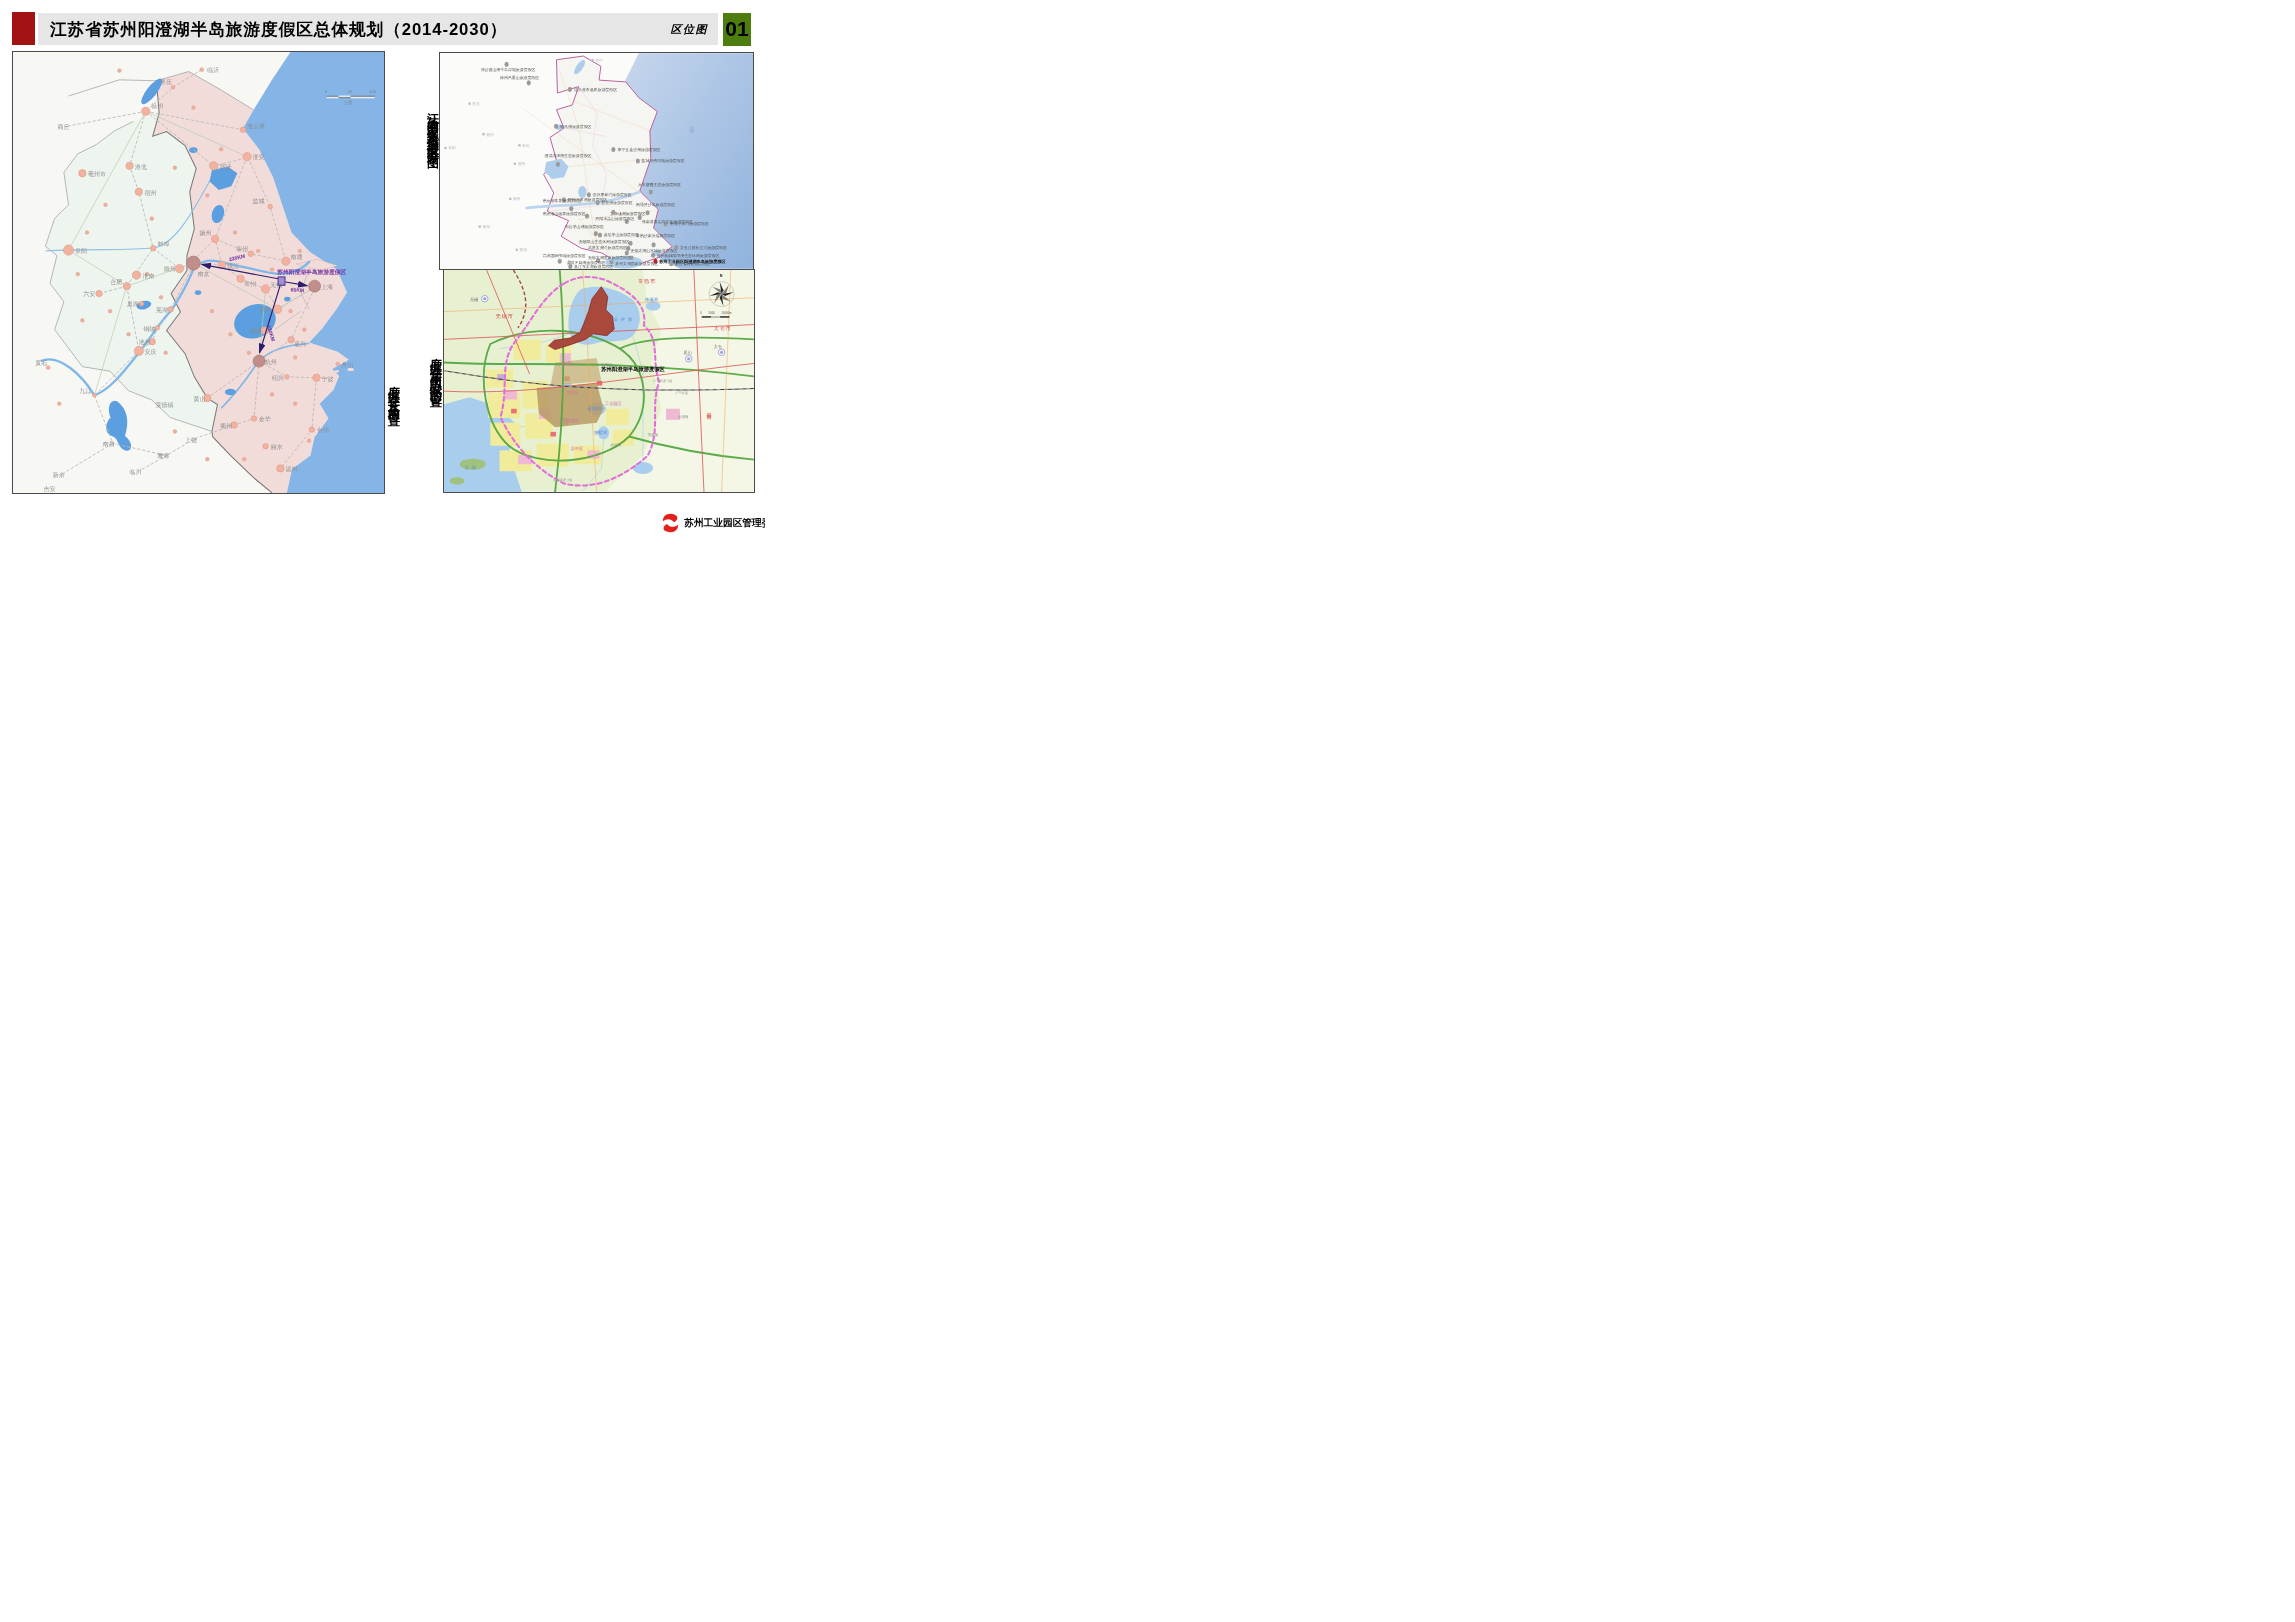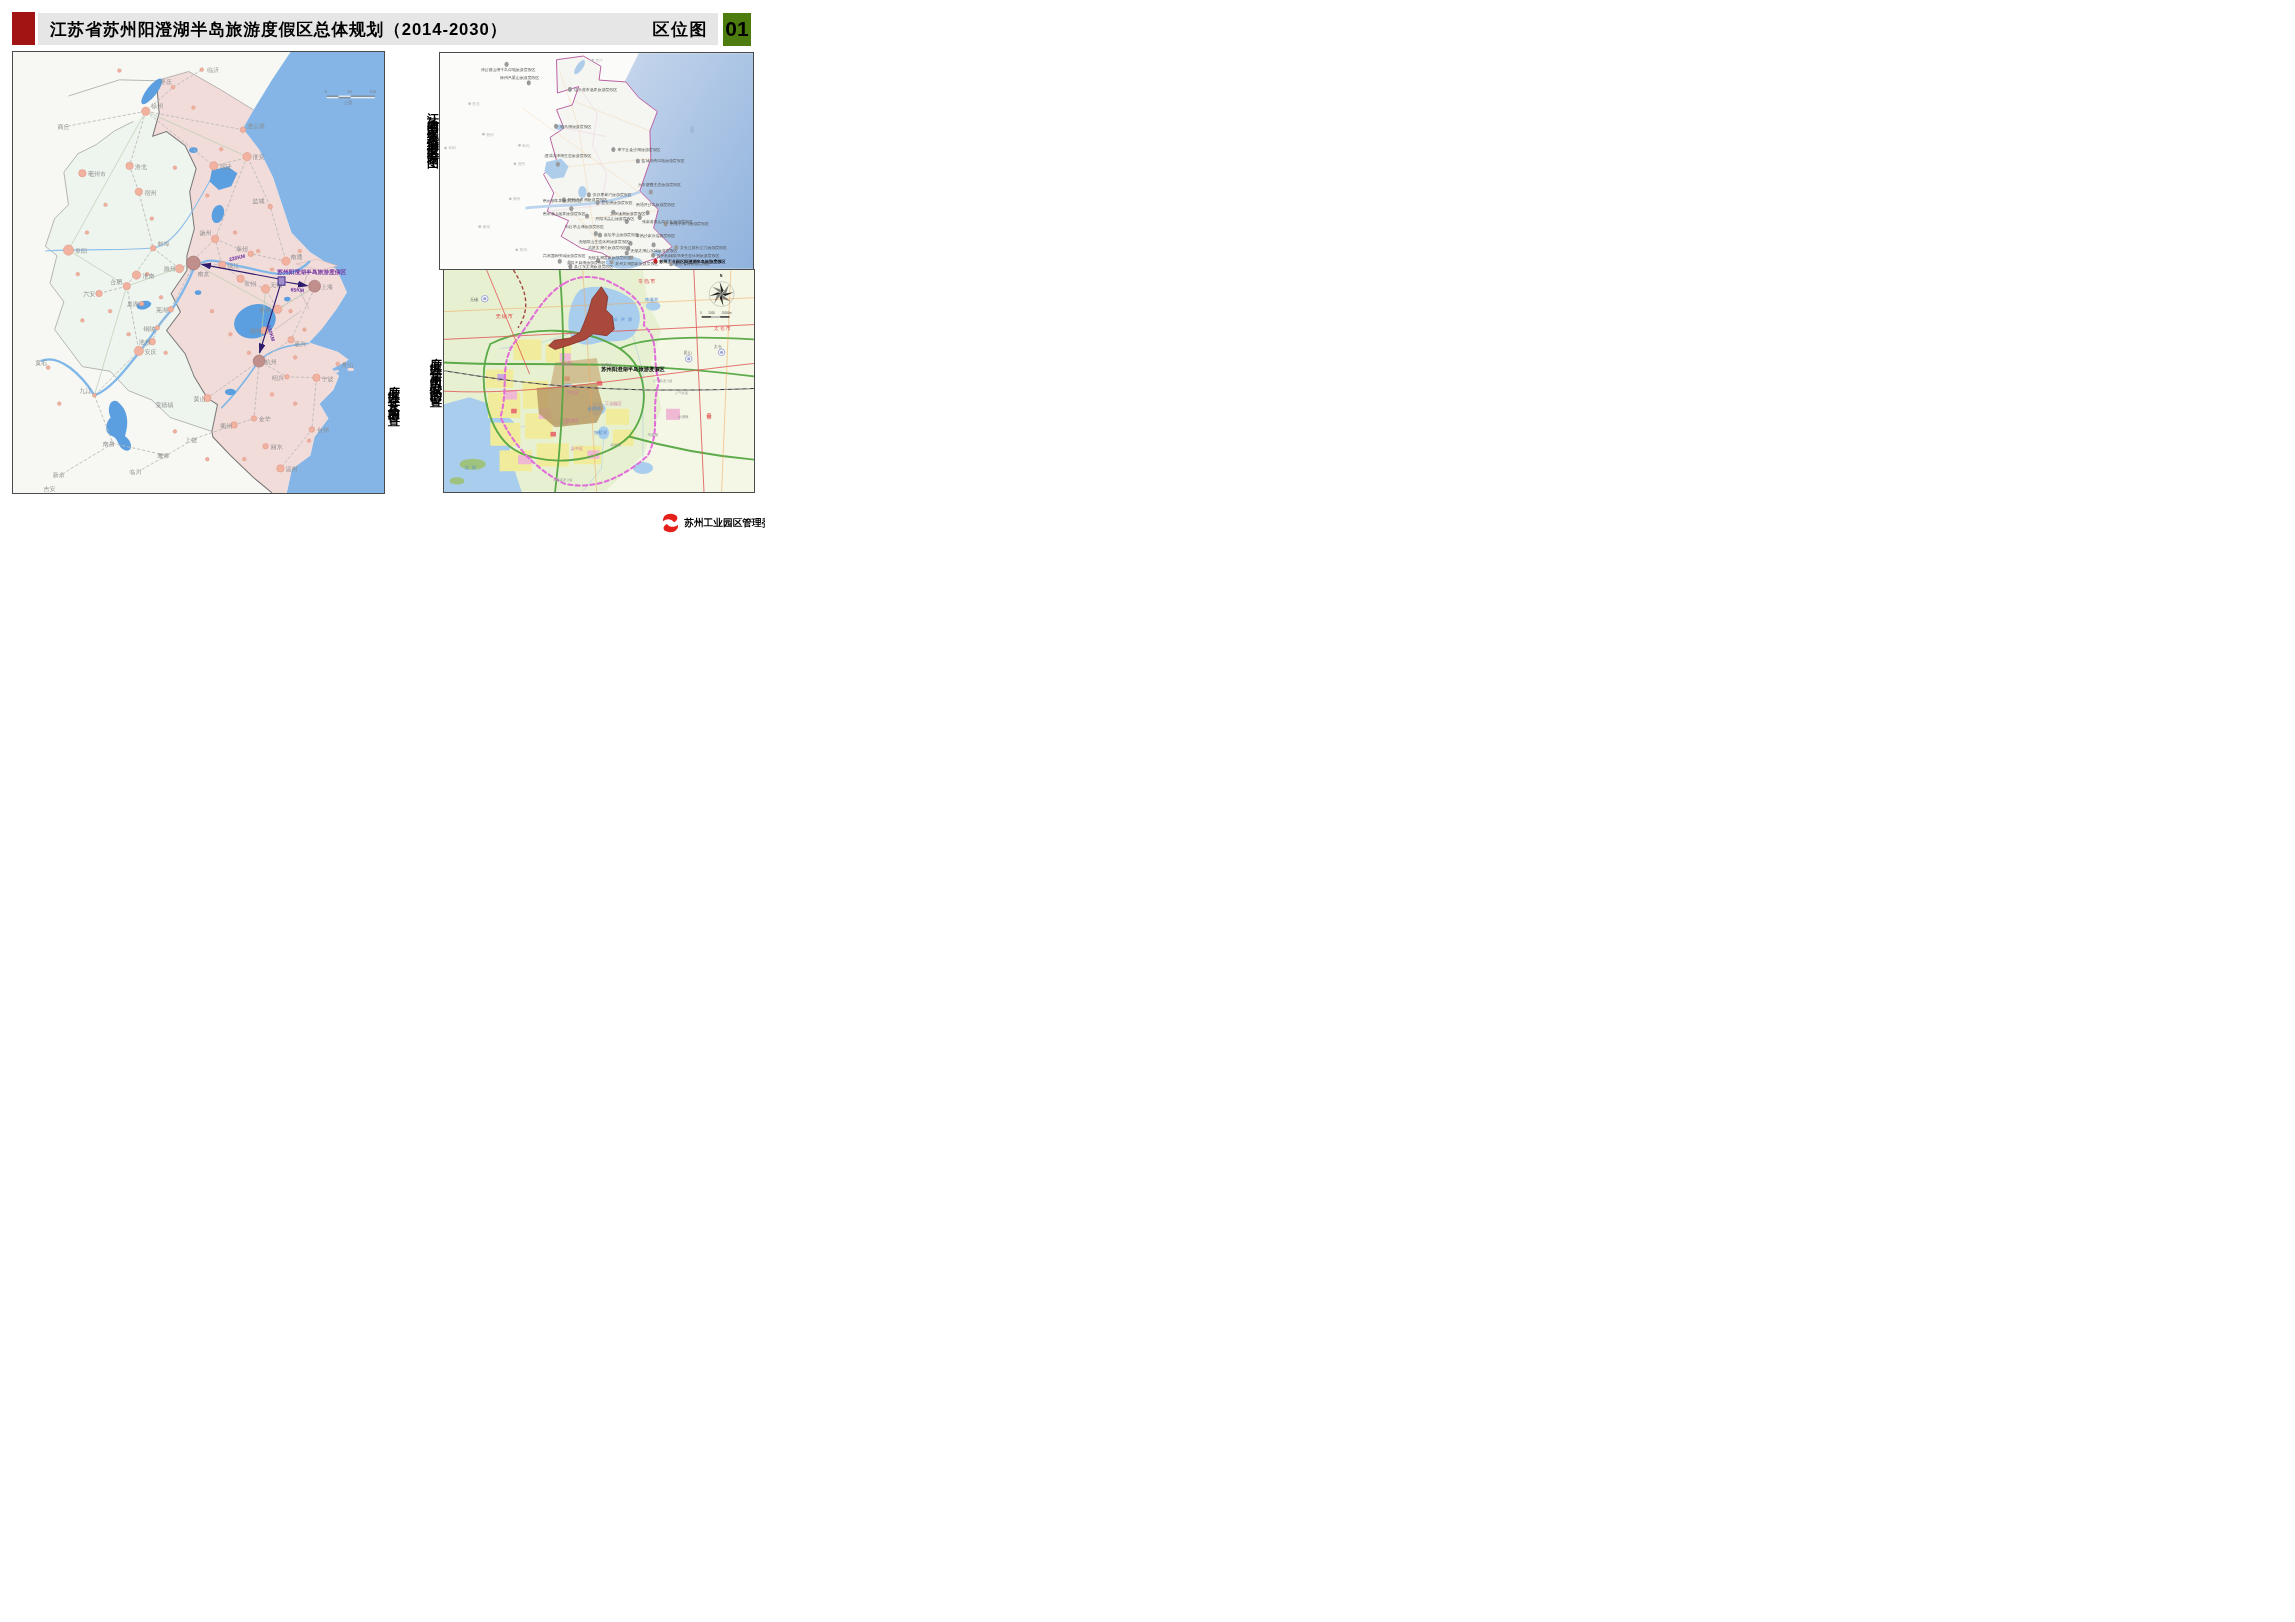--- a/index.html
+++ b/index.html
@@ -3,21 +3,21 @@
 <meta charset="utf-8">
 <style>
   html,body{margin:0;padding:0;background:#ffffff;}
   .stage{position:relative;width:765px;height:541px;background:#fff;
          font-family:"Liberation Sans",sans-serif;overflow:hidden;}
   
   .hdr-sq{position:absolute;left:11.6px;top:12px;width:23.6px;height:33px;background:#a21313;}
   .hdr-bar{position:absolute;left:38px;top:13px;width:680px;height:32px;background:#e6e6e6;
            display:flex;align-items:center;}
   .hdr-title{font-size:16.7px;font-weight:bold;color:#000;margin-left:12px;letter-spacing:0.9px;white-space:nowrap;}
-  .hdr-loc{margin-left:auto;margin-right:10.2px;font-size:17px;font-weight:bold;color:#000;letter-spacing:1.4px;}
+  .hdr-loc{margin-left:auto;margin-right:10.2px;font-size:11px;font-weight:bold;color:#000;letter-spacing:1.4px;font-style:italic;}
   .hdr-num{position:absolute;left:723px;top:12.5px;width:28px;height:33px;background:#4d7c0f;
            display:flex;align-items:center;justify-content:center;font-size:21px;font-weight:bold;color:#000;}
   
   .map{position:absolute;border:0.5px solid #4a4a4a;background:#fff;}
   #leftmap{left:11.6px;top:51px;width:371px;height:441px;}
   #jsmap{left:439px;top:52px;width:313px;height:216px;}
   #citymap{left:443px;top:269px;width:310px;height:222px;}
   .map svg{display:block;}
   
   .vcap{position:absolute;writing-mode:vertical-rl;text-orientation:upright;

